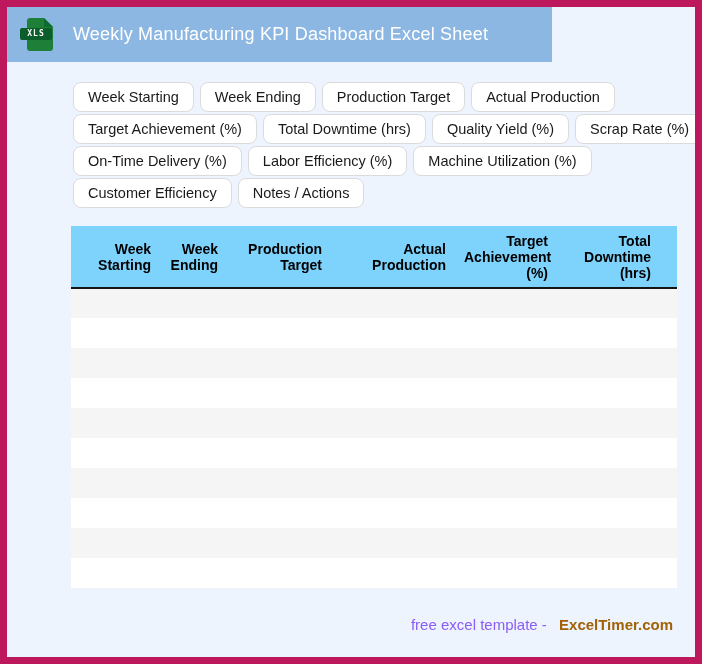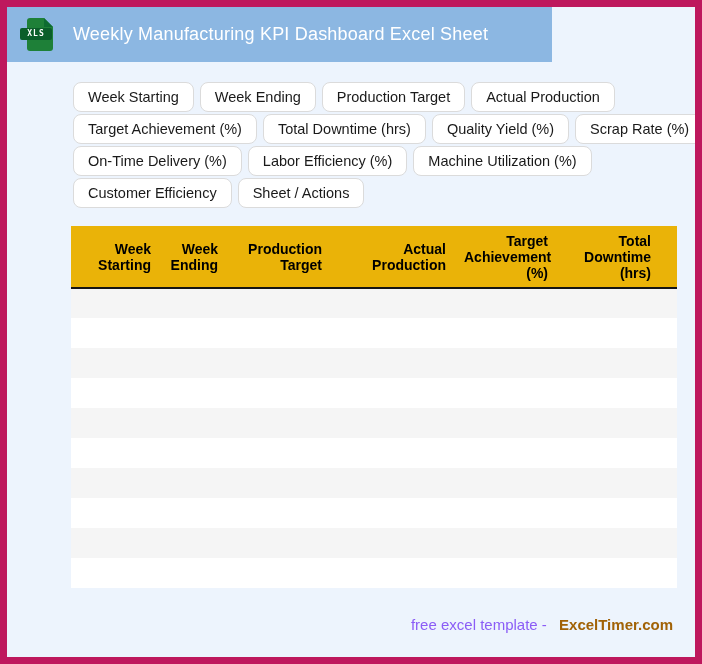--- a/index.html
+++ b/index.html
@@ -45,21 +45,21 @@
     white-space: nowrap; cursor: default;
   }
 
   
   .table-clip { margin: 18px 0 0 64px; width: 606px; overflow: hidden; }
   table { border-collapse: collapse; table-layout: fixed; width: 655px; }
   col.c1{width:82px} col.c2{width:67px} col.c3{width:104px} col.c4{width:124px}
   col.c5{width:102px} col.c6{width:103px} col.c7{width:73px}
   thead tr { height: 62px; }
   th {
-    background: #eab308;
+    background: #7dd3fc;
     font-size: 14px; font-weight: bold; color: #000;
     line-height: 16px; text-align: right; vertical-align: middle;
     white-space: pre-line; padding: 0 2px 0 16px;
     border-bottom: 2px solid #141414;
   }
   tbody tr { height: 30px; }
   tbody tr:nth-child(odd)  td { background: #F5F5F5; }
   tbody tr:nth-child(even) td { background: #FFFFFF; }
   td { padding: 0; }
 
@@ -99,21 +99,21 @@
       <span class="chip">Quality Yield (%)</span>
       <span class="chip">Scrap Rate (%)</span>
     </div>
     <div class="chip-row">
       <span class="chip">On-Time Delivery (%)</span>
       <span class="chip">Labor Efficiency (%)</span>
       <span class="chip">Machine Utilization (%)</span>
     </div>
     <div class="chip-row">
       <span class="chip">Customer Efficiency</span>
-      <span class="chip">Sheet / Actions</span>
+      <span class="chip">Notes / Actions</span>
     </div>
   </div>
 
   <div class="table-clip">
     <table>
       <colgroup>
         <col class="c1">
           <col class="c2">
           <col class="c3">
           <col class="c4">

